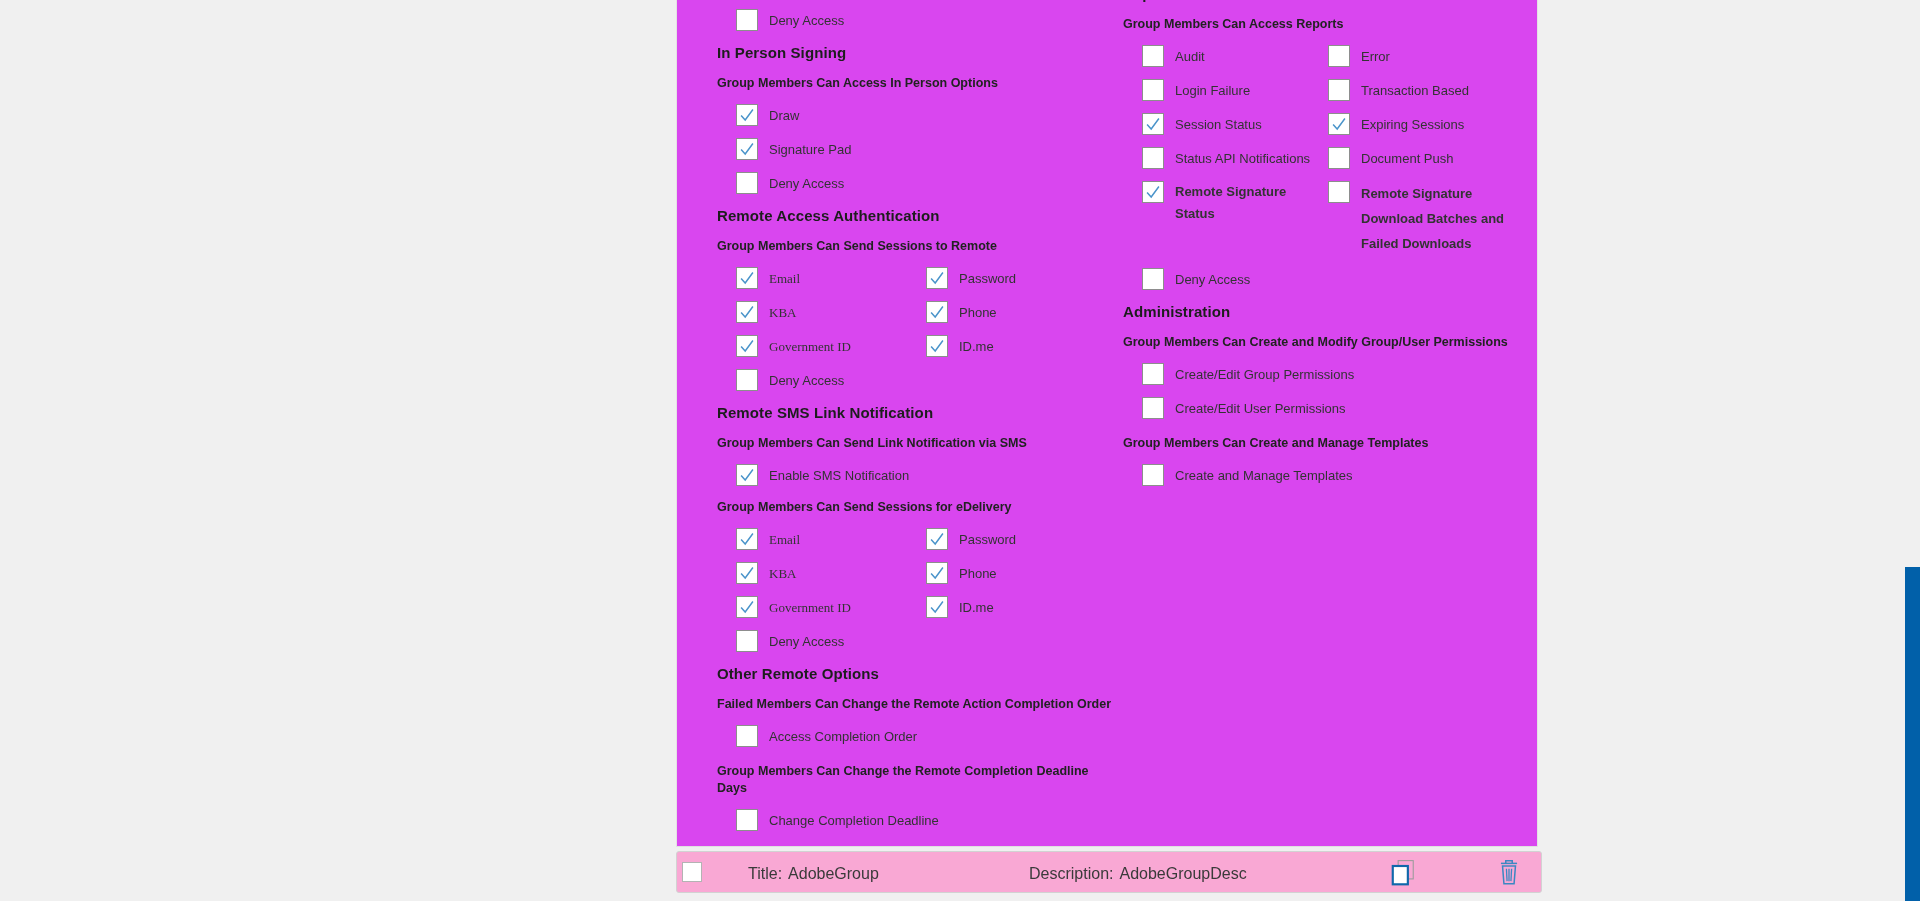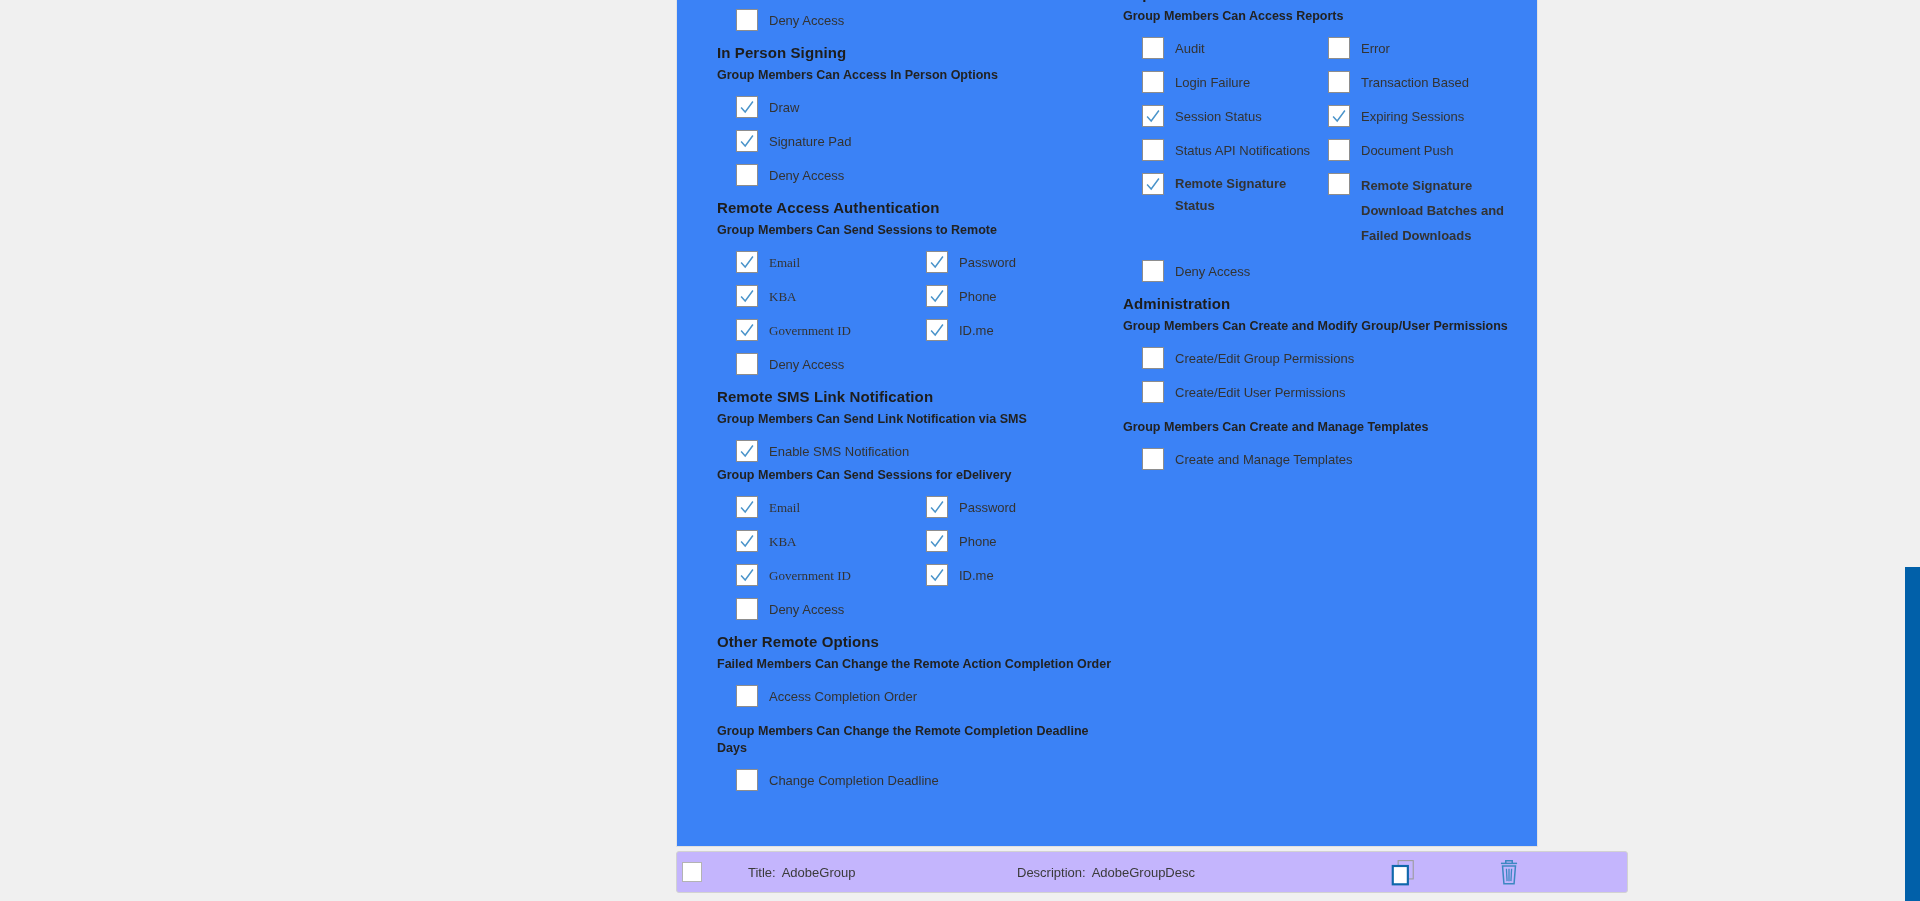--- a/index.html
+++ b/index.html
@@ -4,36 +4,36 @@
 <style>
   * { margin:0; padding:0; box-sizing:border-box; }
   html,body { width:1920px; height:901px; }
   body {
     position:relative; overflow:hidden;
     background:#f0f0f0;
     font-family:"Liberation Sans", sans-serif;
   }
   .panel {
     position:absolute; left:676px; top:0; width:862px; height:847px;
-    background:#3b82f6;
+    background:#d946ef;
     border-left:1px solid #e3e3e3; border-right:1px solid #e3e3e3;
     border-bottom:1px solid #e0e0e0;
   }
   .col { position:absolute; top:0; display:flow-root; }
   .col-left  { left:40px;  width:402px; }
   .col-right { left:446px; width:412px; }
 
   .section-heading {
     font-size:15px; font-weight:700; color:#1d1d1d; line-height:19px;
     margin-top:12px; letter-spacing:.1px;
   }
   .section-heading.partial { margin-top:-16px; }
   .section-subtitle {
     font-size:12.5px; font-weight:700; color:#222; line-height:17px;
-    margin-top:5px;
+    margin-top:13px;
   }
   .section-subtitle.mt16 { margin-top:16px; }
 
   .cb-row { display:flex; align-items:center; margin:12px 0 0 19px; position:relative; }
   .cb-row.first { margin-top:9px; }
   .cb-row.align-top { align-items:flex-start;font-weight:bold; }
   .cb-cell { display:flex; align-items:center; }
   .cb-row.align-top .cb-cell { align-items:flex-start; }
   .col-left  .grid .cell1 { width:190px; flex:0 0 auto;font-family:Liberation Serif, serif; }
   .col-right .grid .cell1 { width:186px; flex:0 0 auto; }
@@ -43,30 +43,30 @@
     border:1px solid #8d8d8d; background:#fff;
     display:inline-flex; align-items:center; justify-content:center;
     cursor:pointer;
   }
   .checkbox svg { display:block; }
   .cb-label { font-size:13px; color:#333; margin-left:11px; line-height:17px; }
   .cb-row.align-top .cell1 .cb-label { line-height:22px; }
   .cb-row.align-top .cell2 .cb-label { line-height:25px; max-width:150px; }
 
   .footer {
-    position:absolute; left:676px; top:851px; width:952px; height:42px;
-    background:#c4b5fd; border:1px solid #d2d2d2; border-radius:3px;
-    font-size:13px; color:#3a3a3a;
+    position:absolute; left:676px; top:851px; width:866px; height:42px;
+    background:#f9a8d4; border:1px solid #d2d2d2; border-radius:3px;
+    font-size:16px; color:#3a3a3a;
   }
   .f-check {
     position:absolute; left:5px; top:10px; width:20px; height:20px;
     border:1px solid #b3b3b3; background:#fff; cursor:pointer;
   }
   .f-title { position:absolute; left:71px;  top:13px; }
-  .f-desc  { position:absolute; left:340px; top:13px; }
+  .f-desc  { position:absolute; left:352px; top:13px; }
   .f-value { margin-left:6px; }
   .f-copy  { position:absolute; left:712px; top:7px;  width:28px; height:28px; cursor:pointer; }
   .f-trash { position:absolute; left:820px; top:6px;  width:24px; height:30px; cursor:pointer; }
 
   .scrollbar-thumb {
     position:absolute; right:0; top:567px; width:15px; height:334px;
     background:#0160a9;
   }
 </style>
 </head>

